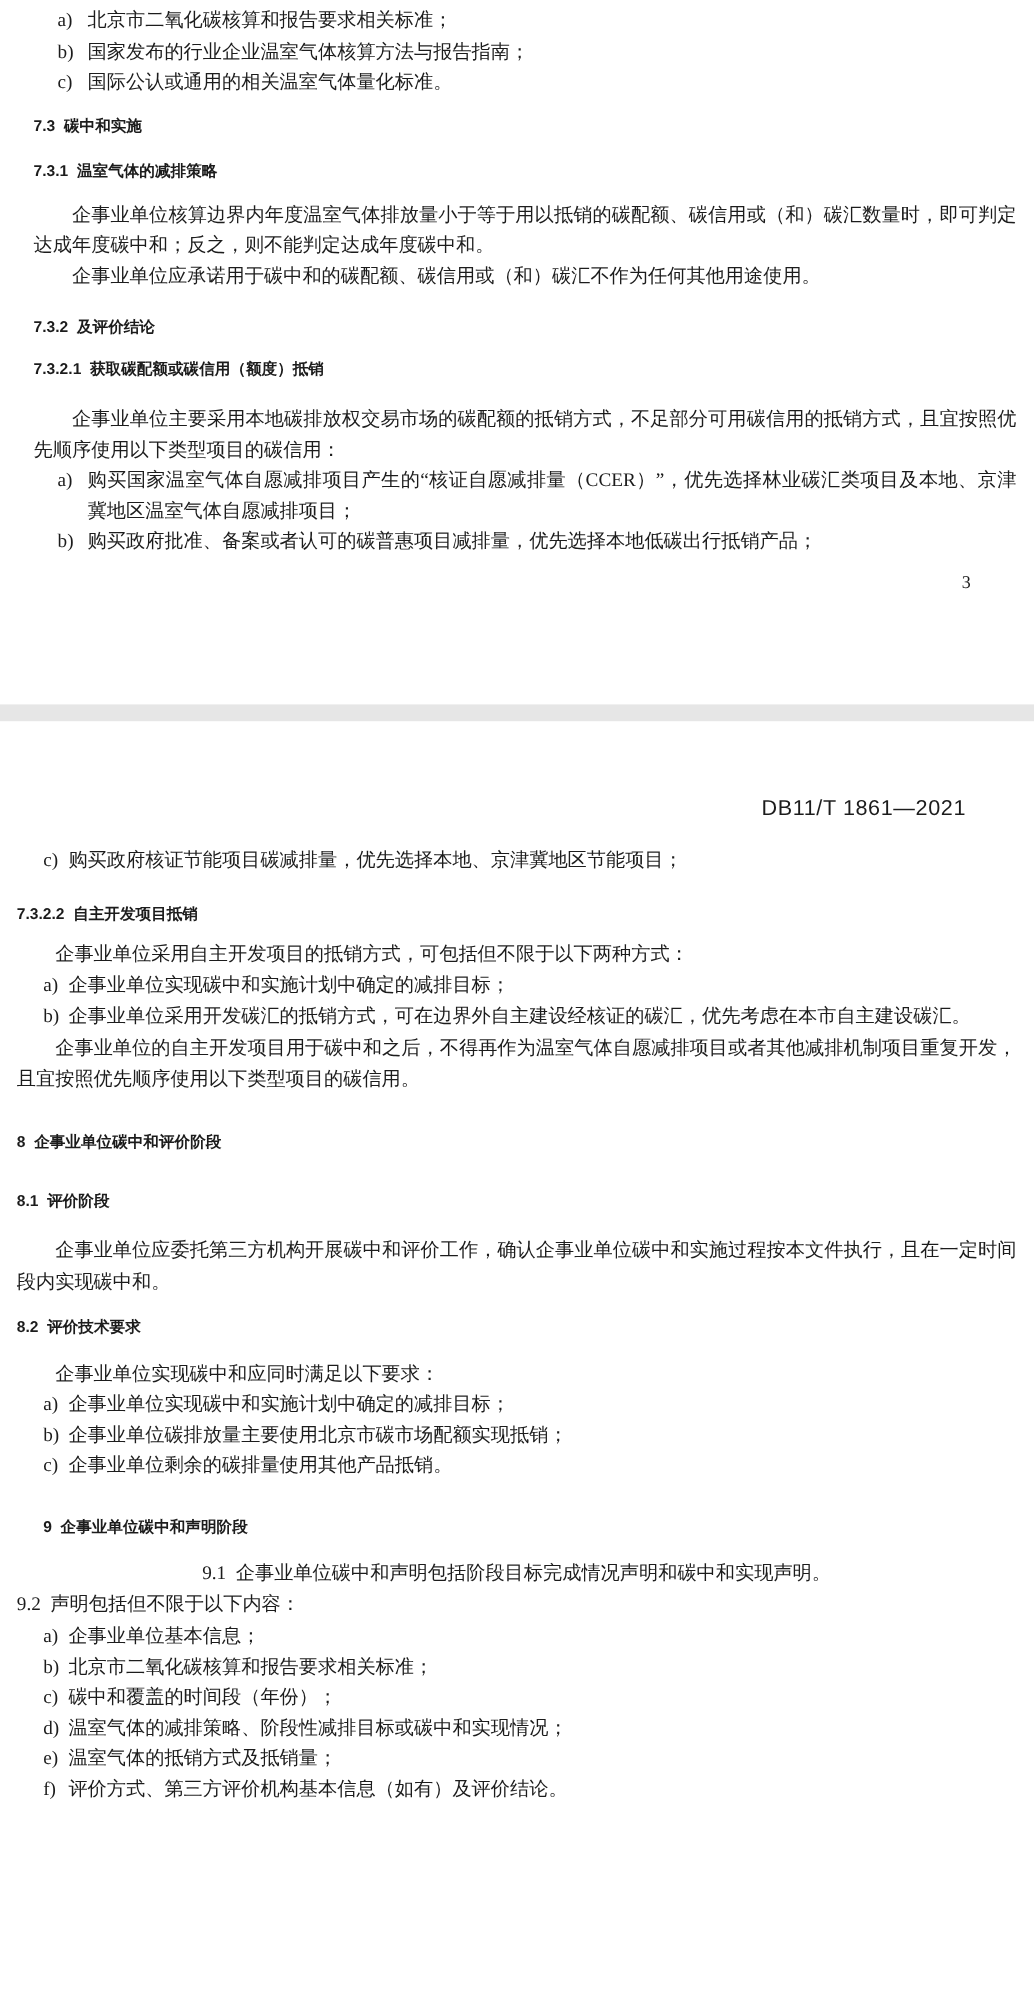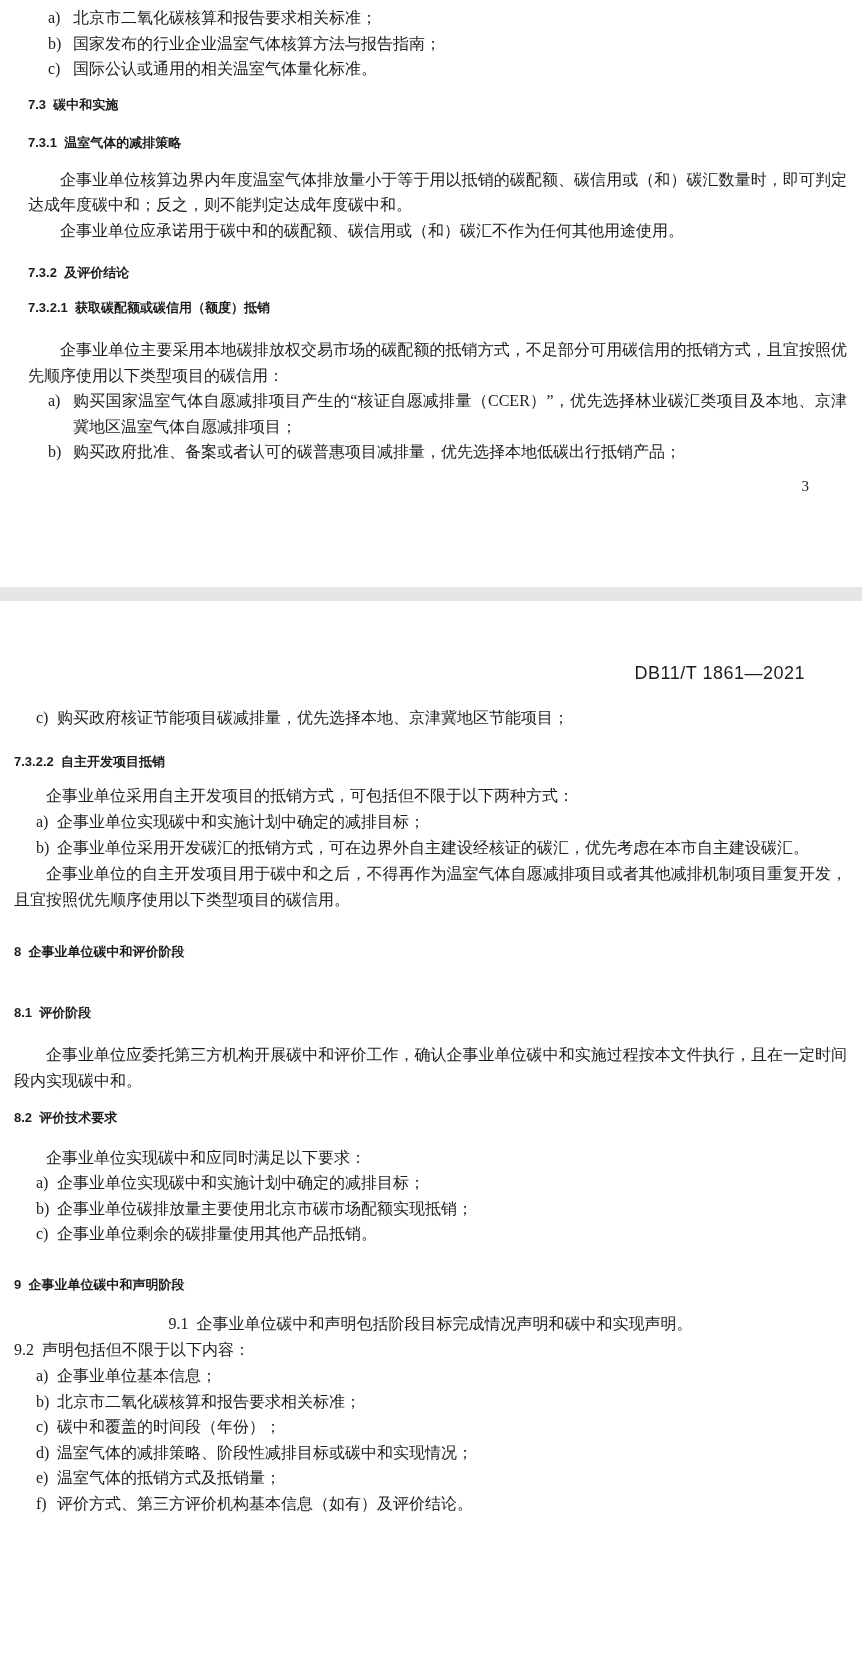--- a/index.html
+++ b/index.html
@@ -48,25 +48,25 @@
     margin-top:60px; text-align:right; padding-right:42px;
     font-family:Liberation Sans, sans-serif; font-size:18px;
     letter-spacing:0.5px; white-space:pre-wrap;
   }
   .liCont   { margin-top:9px; }
   .hd7322   { margin-top:19px; }
   .pIntro   { margin-top:8px; }
   .selfdev  { margin-top:1px; }
   .pClose   { margin-top:1px; }
   .hd8      { margin-top:27px; }
-  .hd81     { margin-top:35px; }
+  .hd81     { margin-top:23px; }
   .p81      { margin-top:17px; }
   .hd82     { margin-top:12px; }
   .p82intro { margin-top:14px; }
-  .hd9      { margin-top:25px; }
+  .hd9      { margin-top:25px;margin-left:22px; }
   .cl91     { margin-top:14px;text-align:center; }
   .stmtlist { margin-top:1px; }
 </style>
 </head>
 <body>
 
 <div class="doc" style="color: rgb(28, 28, 28);">
 
   <div class="p1">
 

